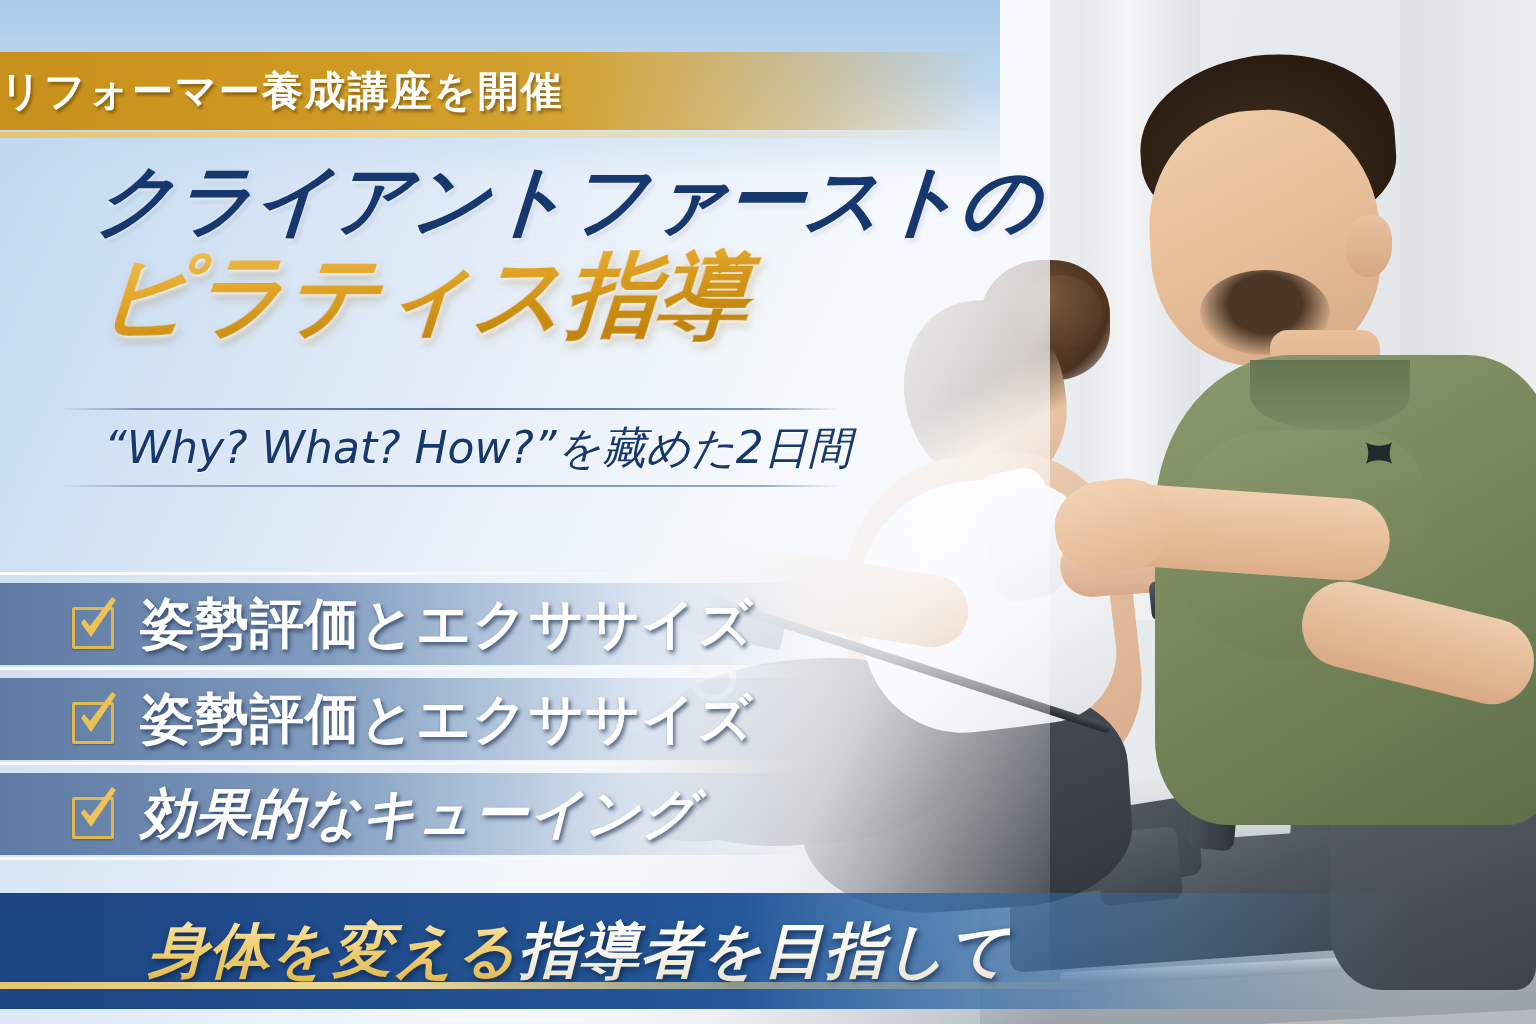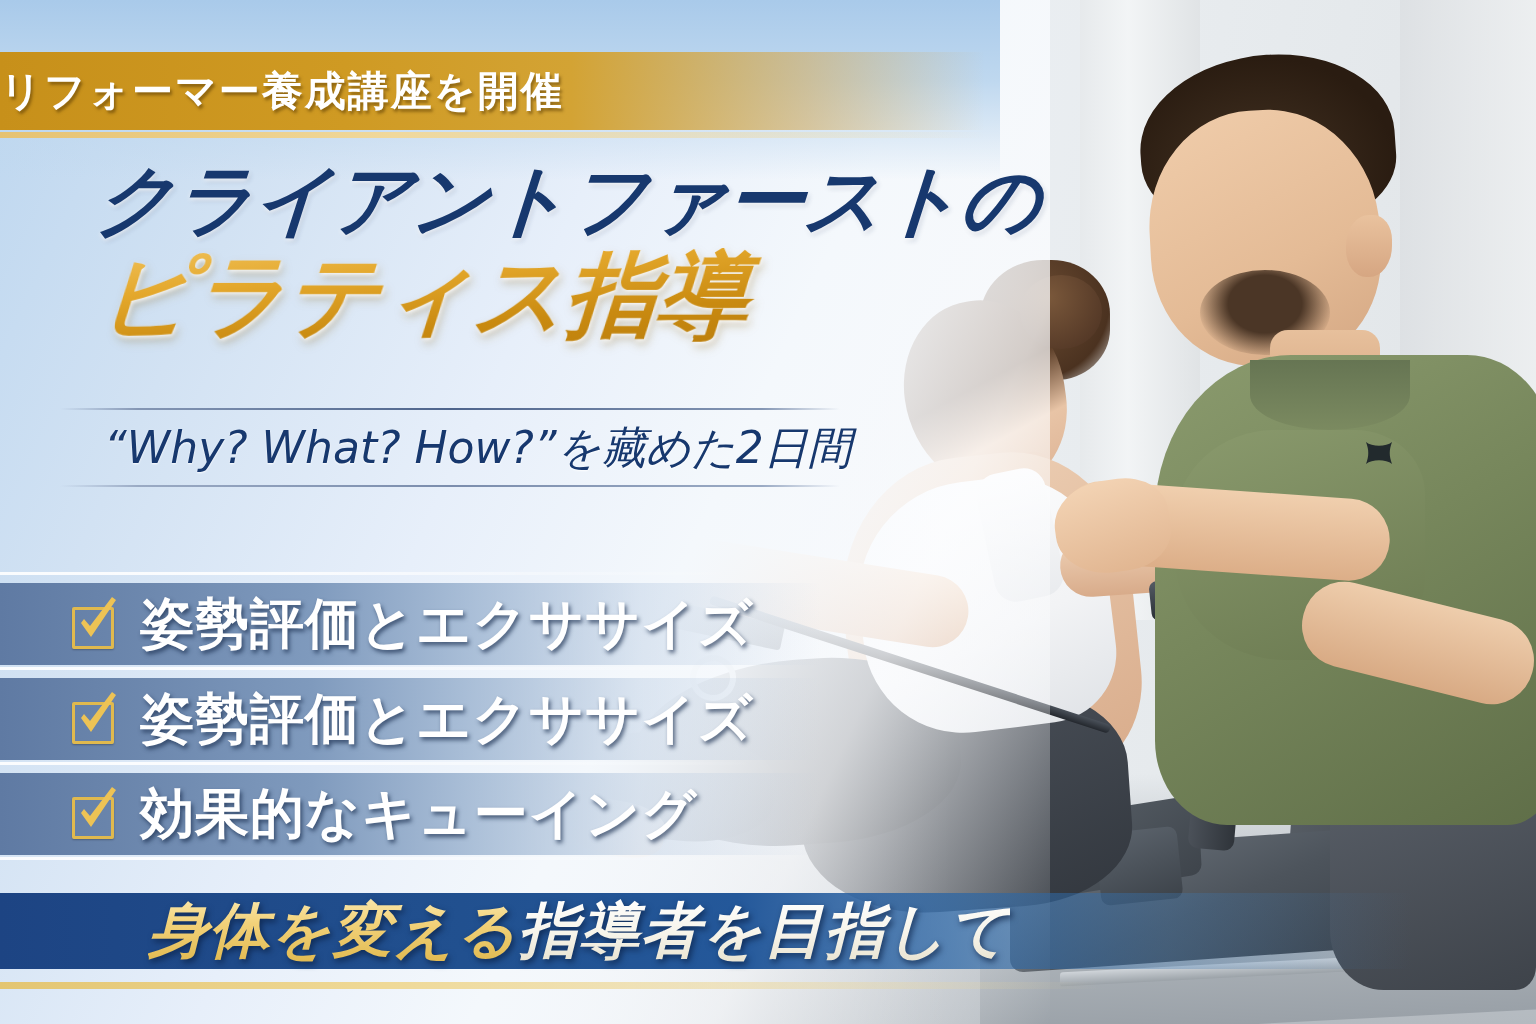--- a/index.html
+++ b/index.html
@@ -311,21 +311,21 @@
   }
 
   
   .check-band{
     position:absolute;left:0;width:820px;height:82px;
     background:linear-gradient(90deg,#5f7aa3 0%,#6d88ae 18%,#7f9abd 38%,rgba(146,172,203,.72) 58%,rgba(170,192,219,.35) 78%,rgba(190,210,232,0) 100%);
     display:flex;align-items:center;
   }
   .band-1{top:583px;}
   .band-2{top:678px;}
-  .band-3{top:773px;}
+  .band-3{top:773px;font-style:italic;}
   .band-sep{
     position:absolute;left:0;width:760px;height:3px;
     background:linear-gradient(90deg,rgba(255,255,255,.9) 0%,rgba(255,255,255,.85) 40%,rgba(255,255,255,.25) 75%,rgba(255,255,255,0) 100%);
   }
   .sep-1{top:667px;}
   .sep-2{top:762px;}
   .sep-3{top:857px;}
   .sep-0{top:572px;}
 
   .check-icon{
@@ -340,21 +340,21 @@
   .check-label{
     margin-left:26px;
     font-family:"DejaVu Sans","Liberation Sans",sans-serif;
     font-size:54px;font-weight:bold;color:#ffffff;
     letter-spacing:1px;white-space:nowrap;
     text-shadow:2px 3px 4px rgba(25,45,78,.70);
   }
 
   
   .bottom-banner{
-    position:absolute;left:0;top:893px;width:1536px;height:76px;
+    position:absolute;left:0;top:893px;width:1536px;height:116px;
     background:linear-gradient(90deg,#1d4483 0%,#21508f 30%,#24589a 48%,rgba(40,100,165,.72) 62%,rgba(60,120,180,.35) 76%,rgba(90,140,195,0) 92%);
     display:flex;align-items:center;
   }
   .bottom-underline{
     position:absolute;left:0;top:982px;width:1100px;height:7px;
     background:linear-gradient(90deg,#e3c571 0%,#efd997 35%,rgba(236,214,150,.5) 70%,rgba(236,214,150,0) 100%);
   }
   .bottom-text{
     margin-left:148px;
     font-family:"DejaVu Sans","Liberation Sans",sans-serif;

